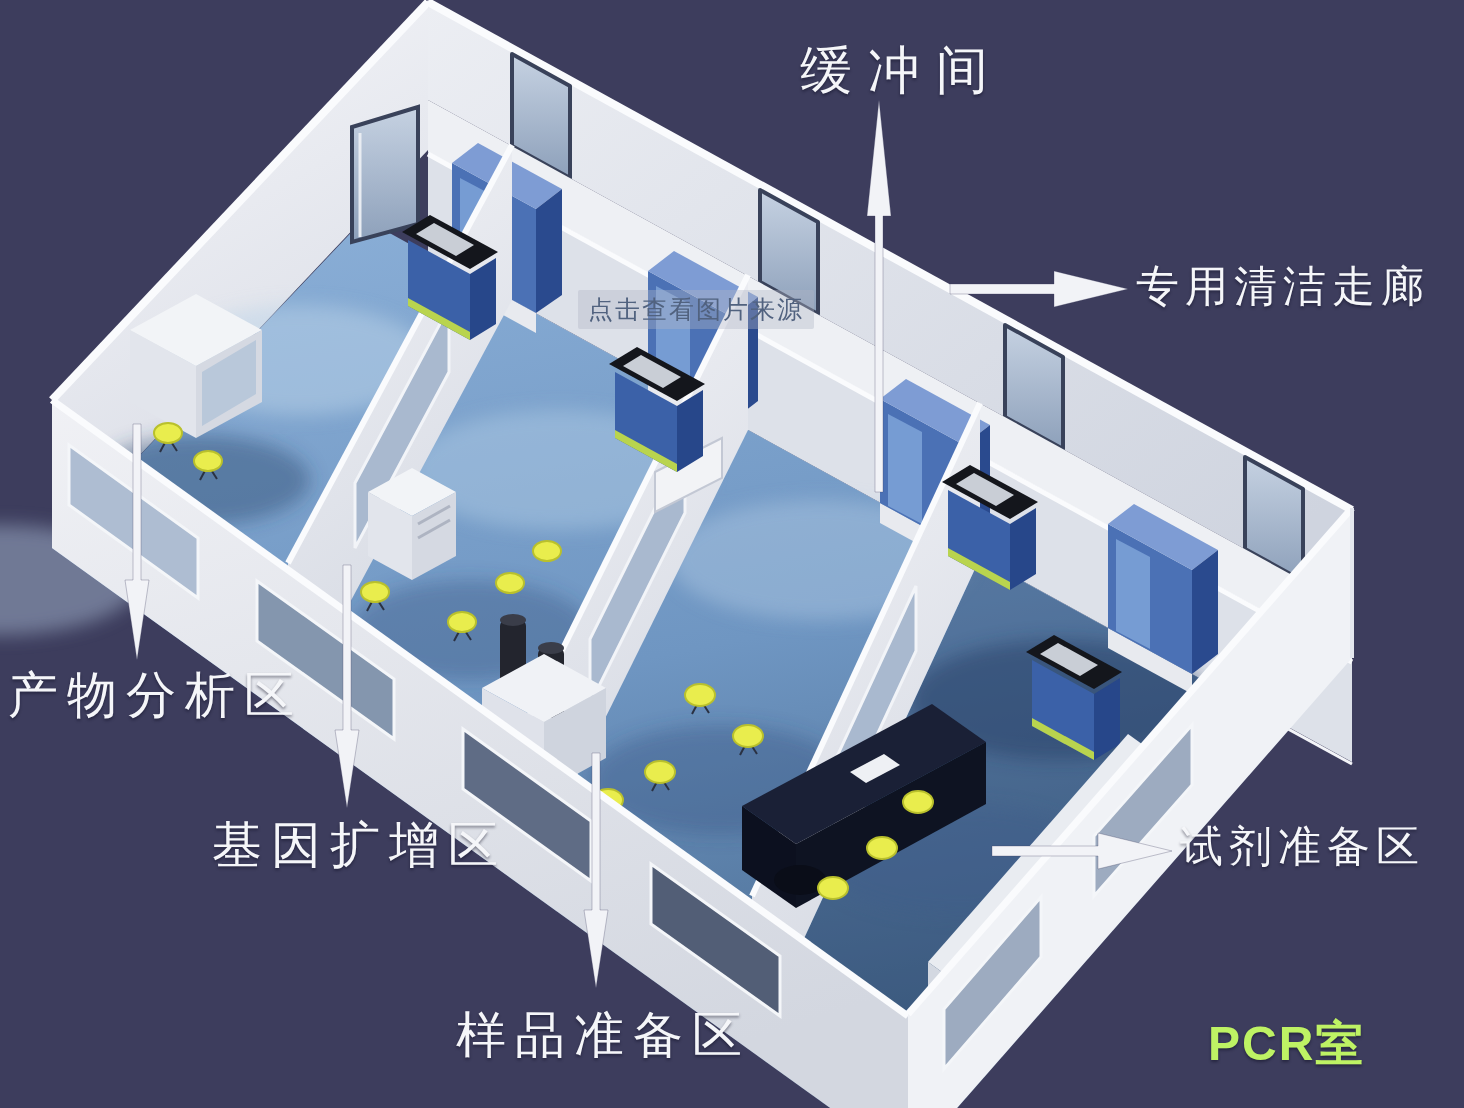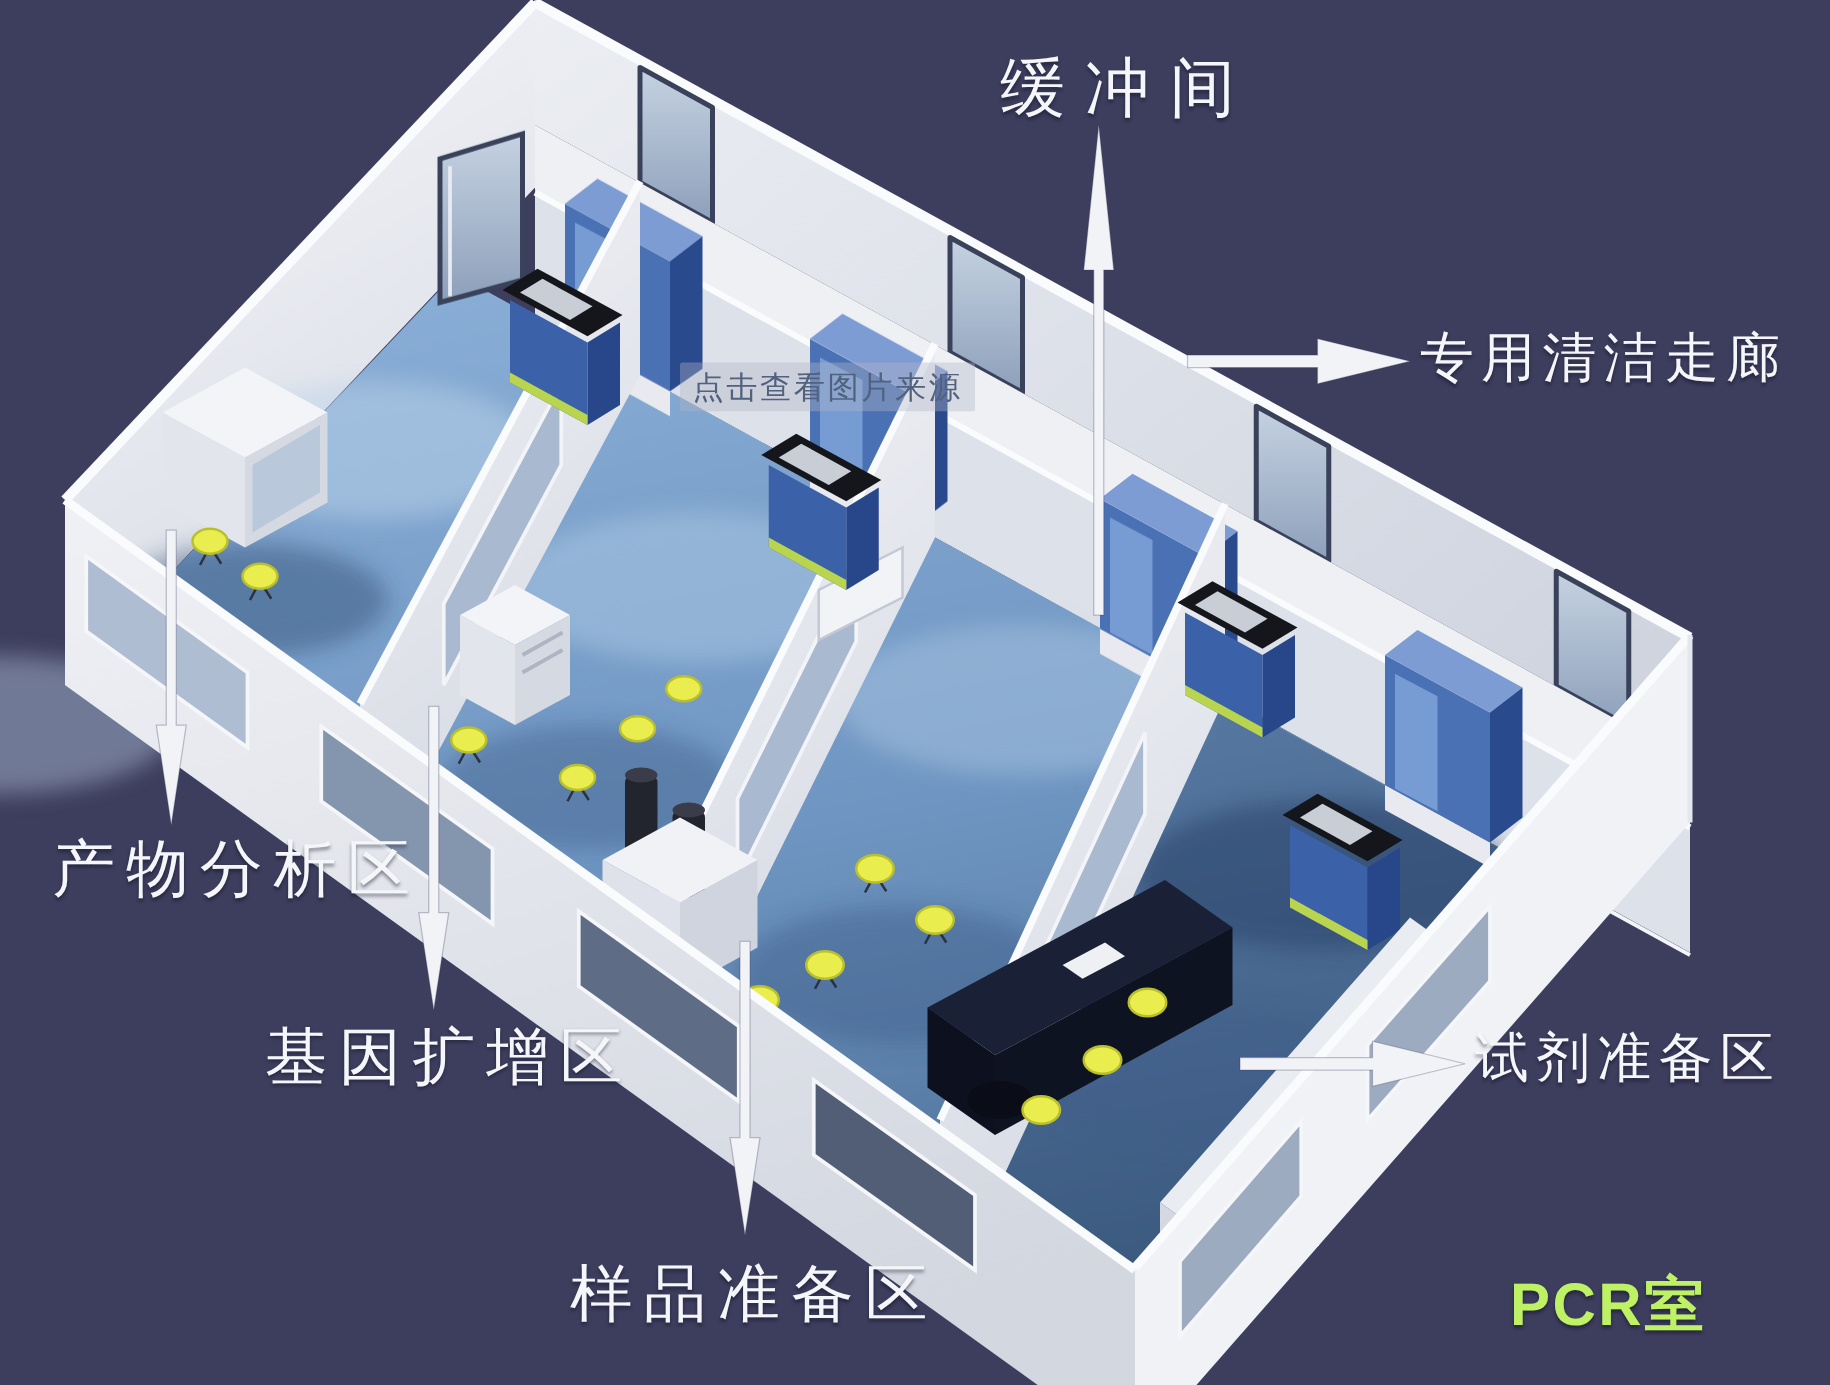--- a/index.html
+++ b/index.html
@@ -15,29 +15,29 @@
     text-shadow:0 2px 3px rgba(10,10,30,.45);
     user-select:none;
   }
   .zone-label.small{font-size:43px;letter-spacing:6px;text-align:right;}
   #pcr-caption{
     position:absolute;color:#bef264;font-family:"Liberation Sans","DejaVu Sans",sans-serif;
     font-size:48px;font-weight:600;letter-spacing:2px;
     text-shadow:0 2px 3px rgba(10,10,30,.45);white-space:nowrap;
   }
   #watermark{
-    position:absolute;left:544px;top:290px;padding:3px 10px;
+    position:absolute;left:578px;top:290px;padding:3px 10px;
     background:rgba(175,182,198,.38);border-radius:2px;
     color:#51627f;font-size:25px;letter-spacing:2px;white-space:nowrap;
     font-family:"Liberation Sans","DejaVu Sans",sans-serif;cursor:pointer;
   }
   
   #label-buffer{left:800px;top:36px;font-size:52px;letter-spacing:16px;}
   #label-corridor{left:1136px;top:258px;}
-  #label-product{left:8px;top:662px;margin-left:34px;}
+  #label-product{left:8px;top:662px;}
   #label-gene{left:212px;top:812px;}
   #label-sample{left:456px;top:1002px;}
   #label-reagent{left:1180px;top:818px;}
   #pcr-caption{left:1208px;top:1012px;}
 </style>
 </head>
 <body>
 
 <div id="stage">
 

